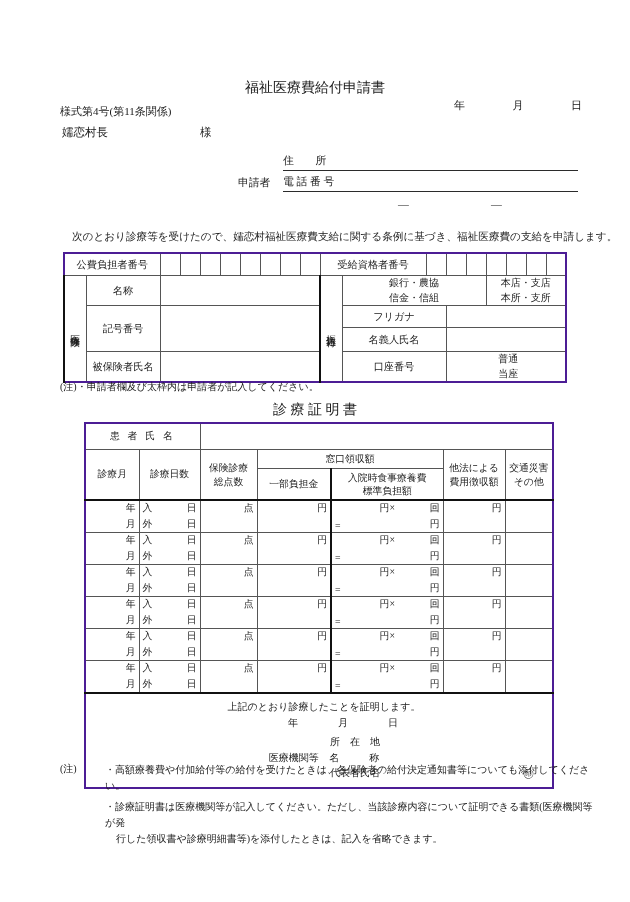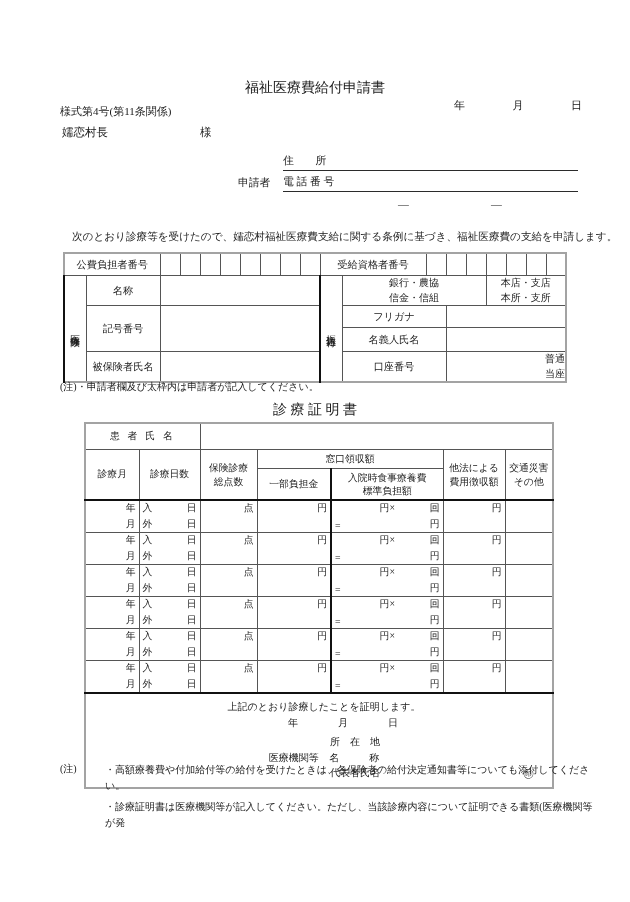--- a/index.html
+++ b/index.html
@@ -48,21 +48,21 @@
   #tel-dash1 { position: absolute; left: 160px; top: 46px; font-size: 10.8px; }
   #tel-dash2 { position: absolute; left: 253px; top: 46px; font-size: 10.8px; }
 
   
   #intro { left: 72px; top: 231px; font-size: 10.6px; }
 
   
   table { border-collapse: collapse; table-layout: fixed; }
   .tbl { position: absolute; font-size: 10.2px; }
   .tbl td { border: 1px solid #555; padding: 0; vertical-align: middle; text-align: center; }
-  .outer { border: 2px solid #a3a3a3; }
+  .outer { border: 2px solid #4c1d95; }
 
   
   #insurance-table { left: 63px; top: 252px; width: 504px; }
   #insurance-table td { height: 21px; }
   .numcell { width: 20px; }
   .vlabel {
     writing-mode: vertical-rl;
     text-orientation: upright;
     letter-spacing: 0.12em;
     line-height: 1;
@@ -217,21 +217,21 @@
 
       <tr>
         <td colspan="2" style="height:23px">名義人氏名</td>
         <td colspan="6"></td>
       </tr>
 
       <tr>
         <td style="height:27px">被保険者氏名</td>
         <td colspan="8"></td>
         <td colspan="2">口座番号</td>
-        <td colspan="6" style="text-align:right">
+        <td colspan="6" style="text-align:center">
           <div class="bank-two" style="padding-left:5px">
             <div>普通</div>
             <div>当座</div>
           </div>
         </td>
       </tr>
     </tbody>
   </table>
 
   <div class="t" id="note-inline">(注)・申請者欄及び太枠内は申請者が記入してください。</div>
@@ -548,17 +548,18 @@
   </table>
 
   <div id="bottom-notes">
     <div class="bn-row">
       <span class="bn-key">(注)</span>
       <div class="bn-txt">・高額療養費や付加給付等の給付を受けたときは、各保険者の給付決定通知書等についても添付してください。</div>
     </div>
     <div class="bn-row">
       <div class="bn-txt">
         <span>・診療証明書は医療機関等が記入してください。ただし、当該診療内容について証明できる書類(医療機関等が発</span>
+        <span class="cont">行した領収書や診療明細書等)を添付したときは、記入を省略できます。</span>
       </div>
     </div>
   </div>
 
 </div>
 
 </body></html>

